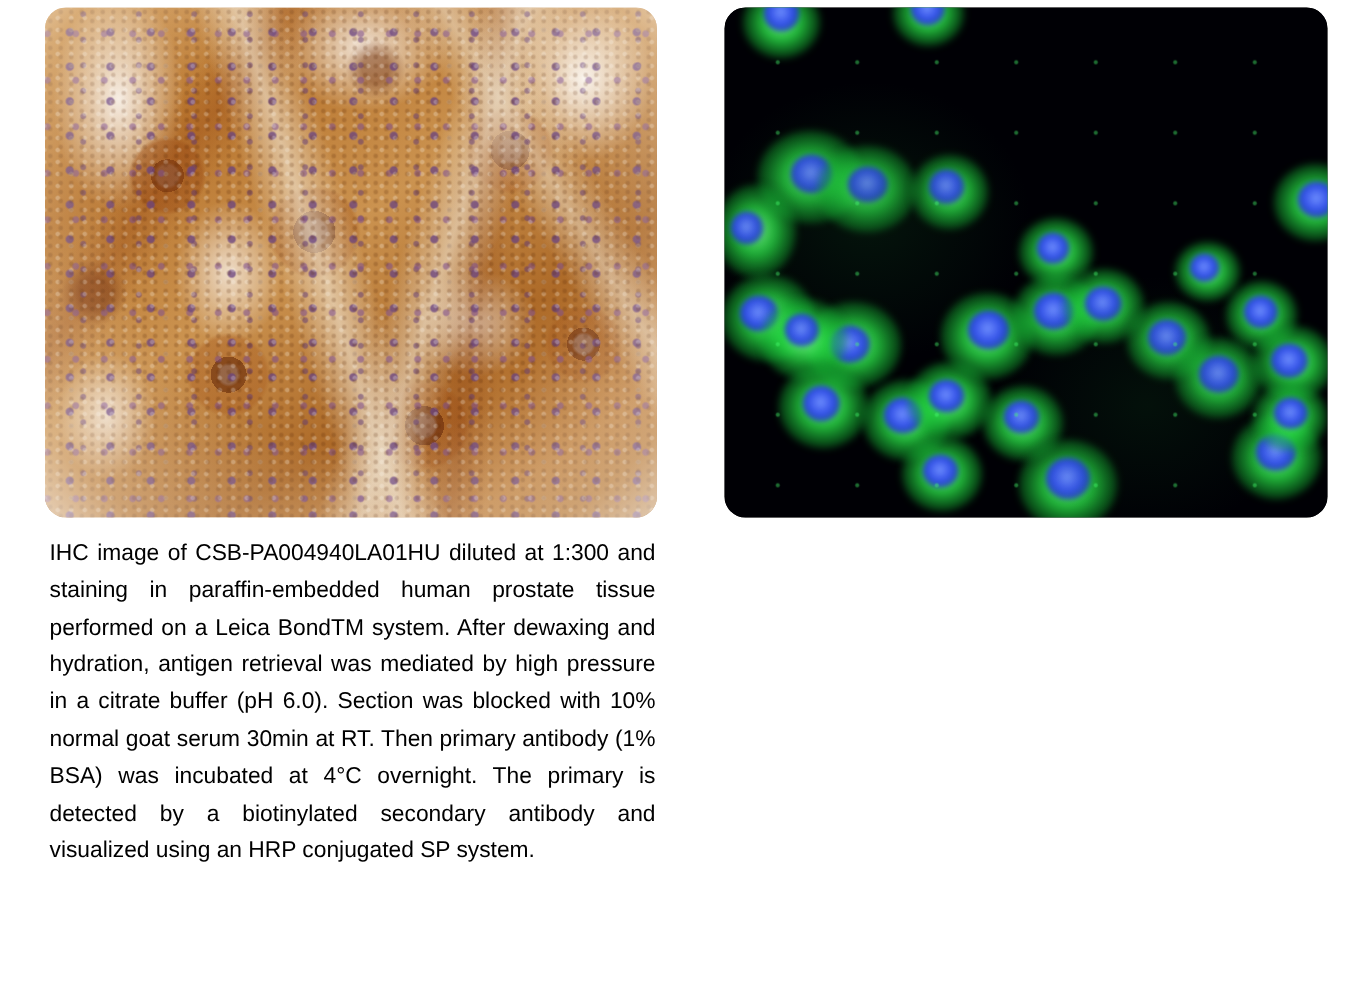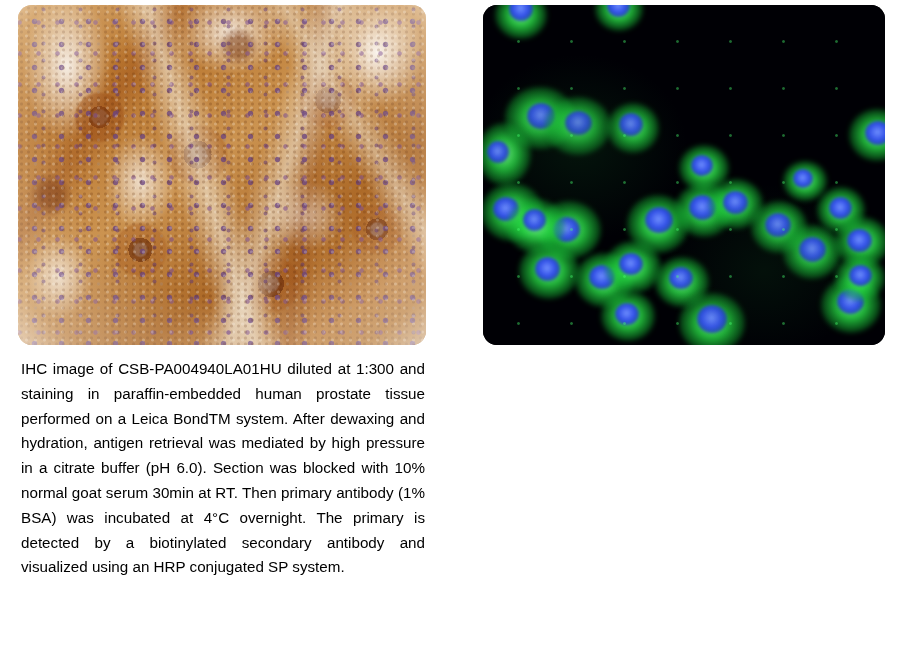--- a/index.html
+++ b/index.html
@@ -14,21 +14,21 @@
     position: relative;
     overflow: hidden;
     font-family: "Liberation Sans", sans-serif;
     color: #000000;
   }
 
   .panel {
     position: absolute;
     top: 0;
   }
-  .panel-left  { left: 4px;   width: 440px; }
+  .panel-left  { left: 16px;   width: 440px; }
   .panel-right { left: 470px; width: 433px; }
 
   
   .figure {
     position: relative;
     border-radius: 14px;
     overflow: hidden;
   }
   .fig-ihc {
     margin: 5px 0 0 14px;

